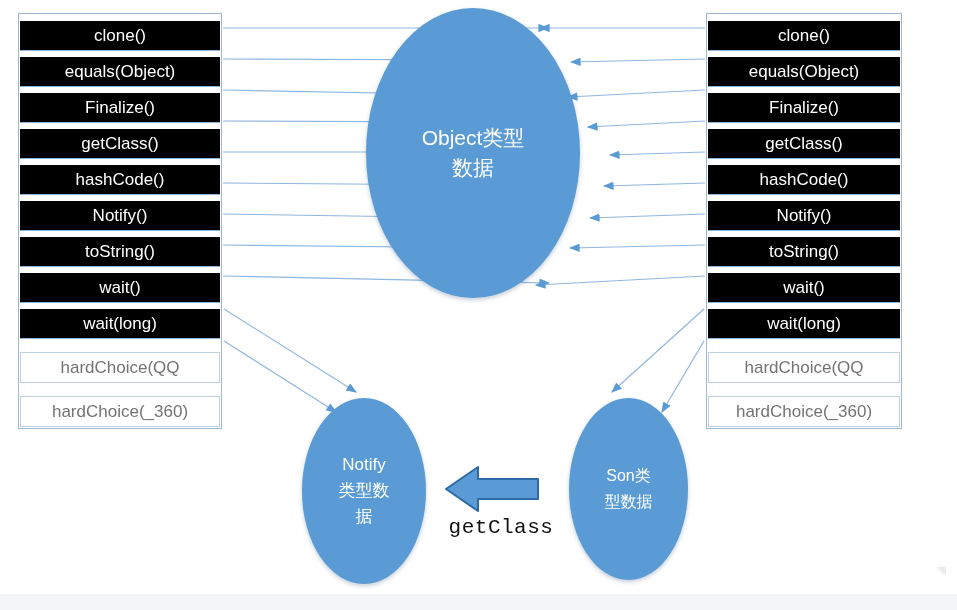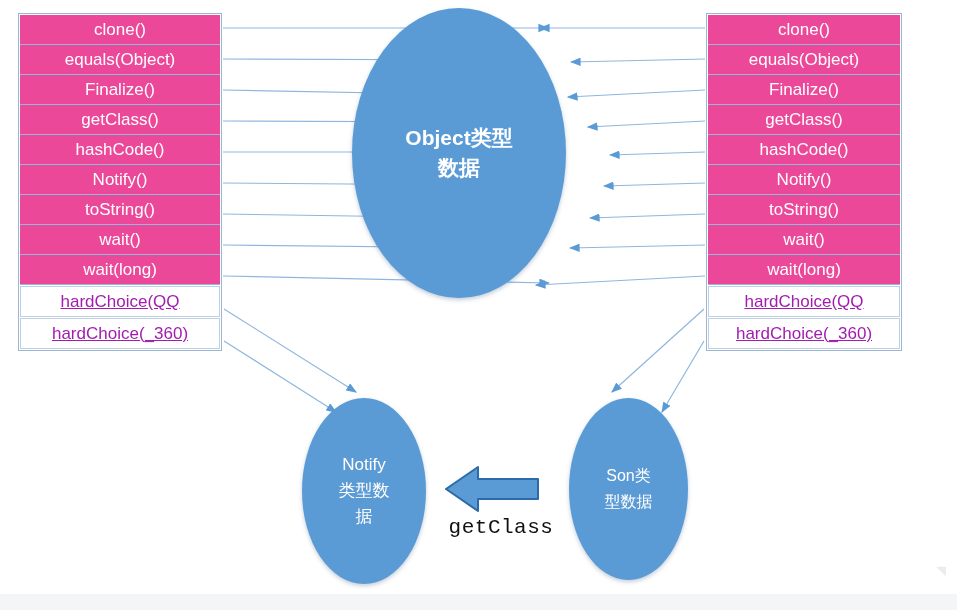--- a/index.html
+++ b/index.html
@@ -52,54 +52,53 @@
   .method-row {
     box-sizing: border-box;
     height: 30px;
     line-height: 30px;
     text-align: center;
     font-size: 17px;
     white-space: nowrap;
     overflow: hidden;
   }
   .method-row.blue {
-    background: #ec4899;
+    background: #000000;
     color: #ffffff;
     border-bottom: 1px solid #8fb8dd;
+    margin-top: 6px;
   }
   .method-row.white {
     background: #ffffff;
-    color: #a21caf;
+    color: #737373;
     border: 1px solid #bfd0e2;
-    margin-top: 1px;
+    margin-top: 13px;
     height: 31px;
     line-height: 29px;
-    text-decoration: underline;
   }
 
   
   .ellipse {
     position: absolute;
     box-sizing: border-box;
     background: #5b9bd5;
     border-radius: 50%;
     color: #ffffff;
     display: flex;
     flex-direction: column;
     align-items: center;
     justify-content: center;
     text-align: center;
     box-shadow: 0 2px 4px rgba(60,90,130,0.30);
   }
   #ellipse-object {
-    left: 352px; top: 8px;
+    left: 366px; top: 8px;
     width: 214px; height: 290px;
     font-size: 21px;
     line-height: 30px;
-    font-weight: bold;
   }
   #ellipse-father {
     left: 302px; top: 398px;
     width: 124px; height: 186px;
     font-size: 17px;
     line-height: 26px;
   }
   #ellipse-son {
     left: 569px; top: 398px;
     width: 119px; height: 182px;

